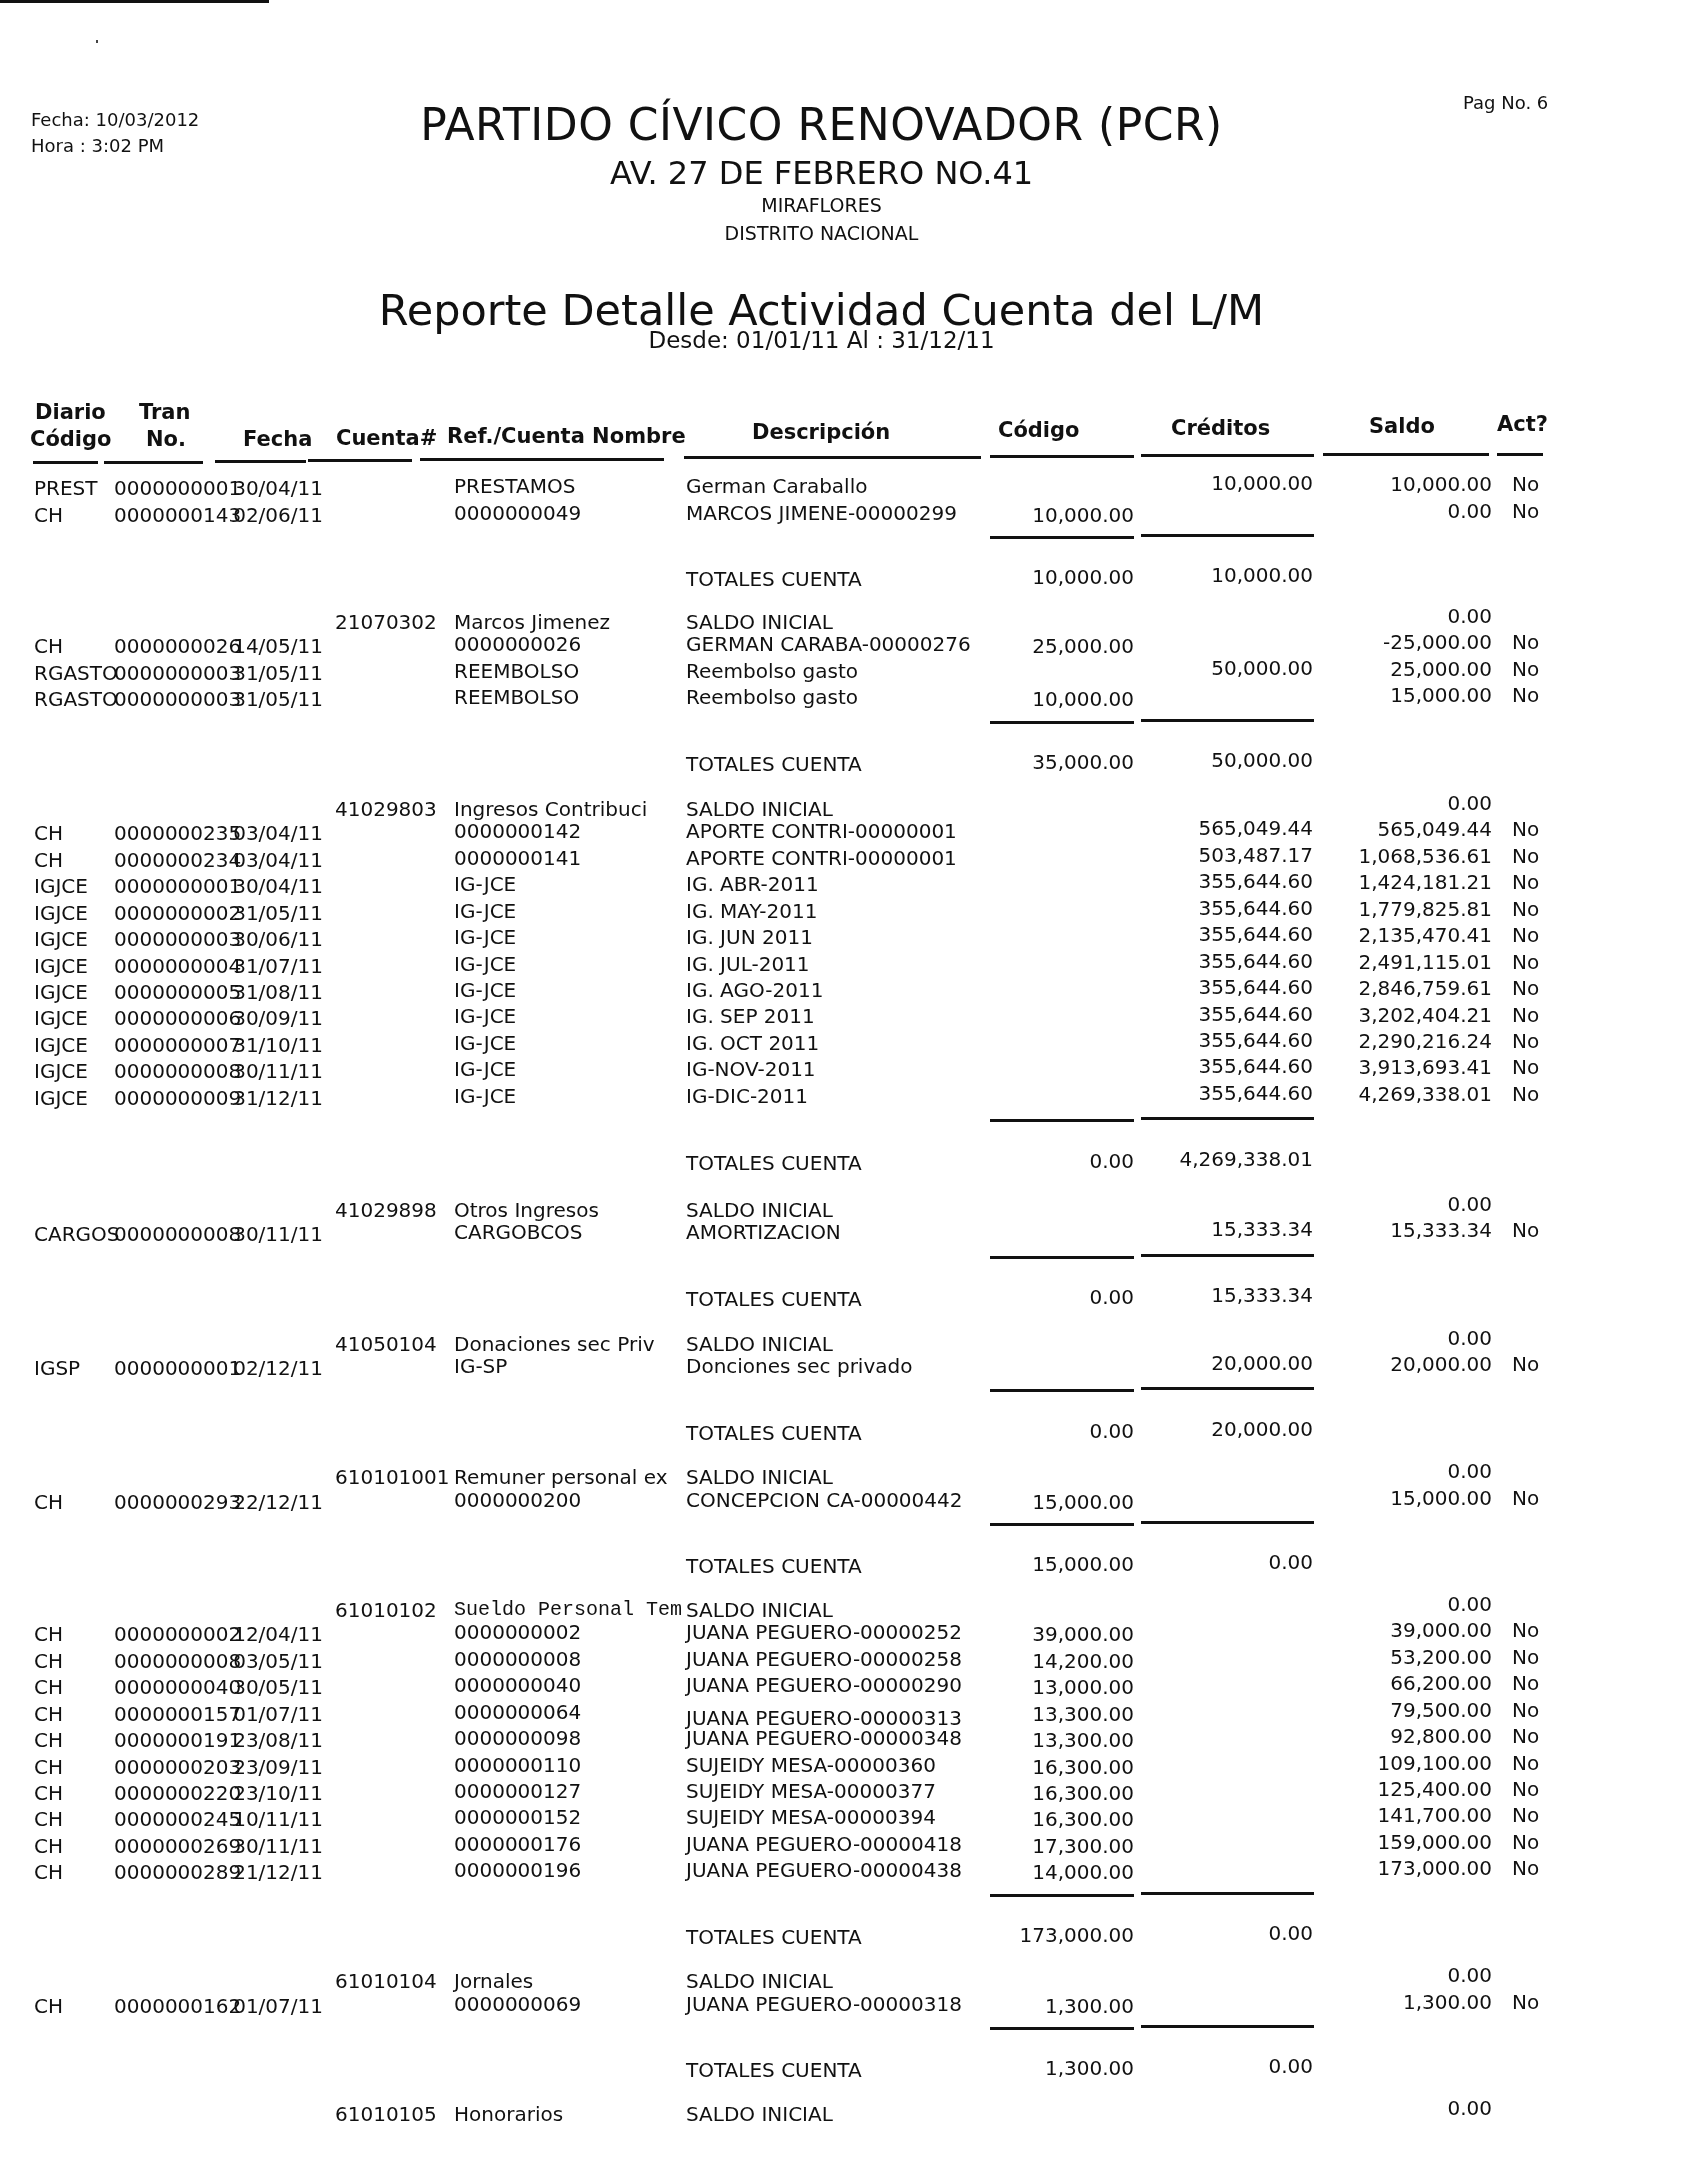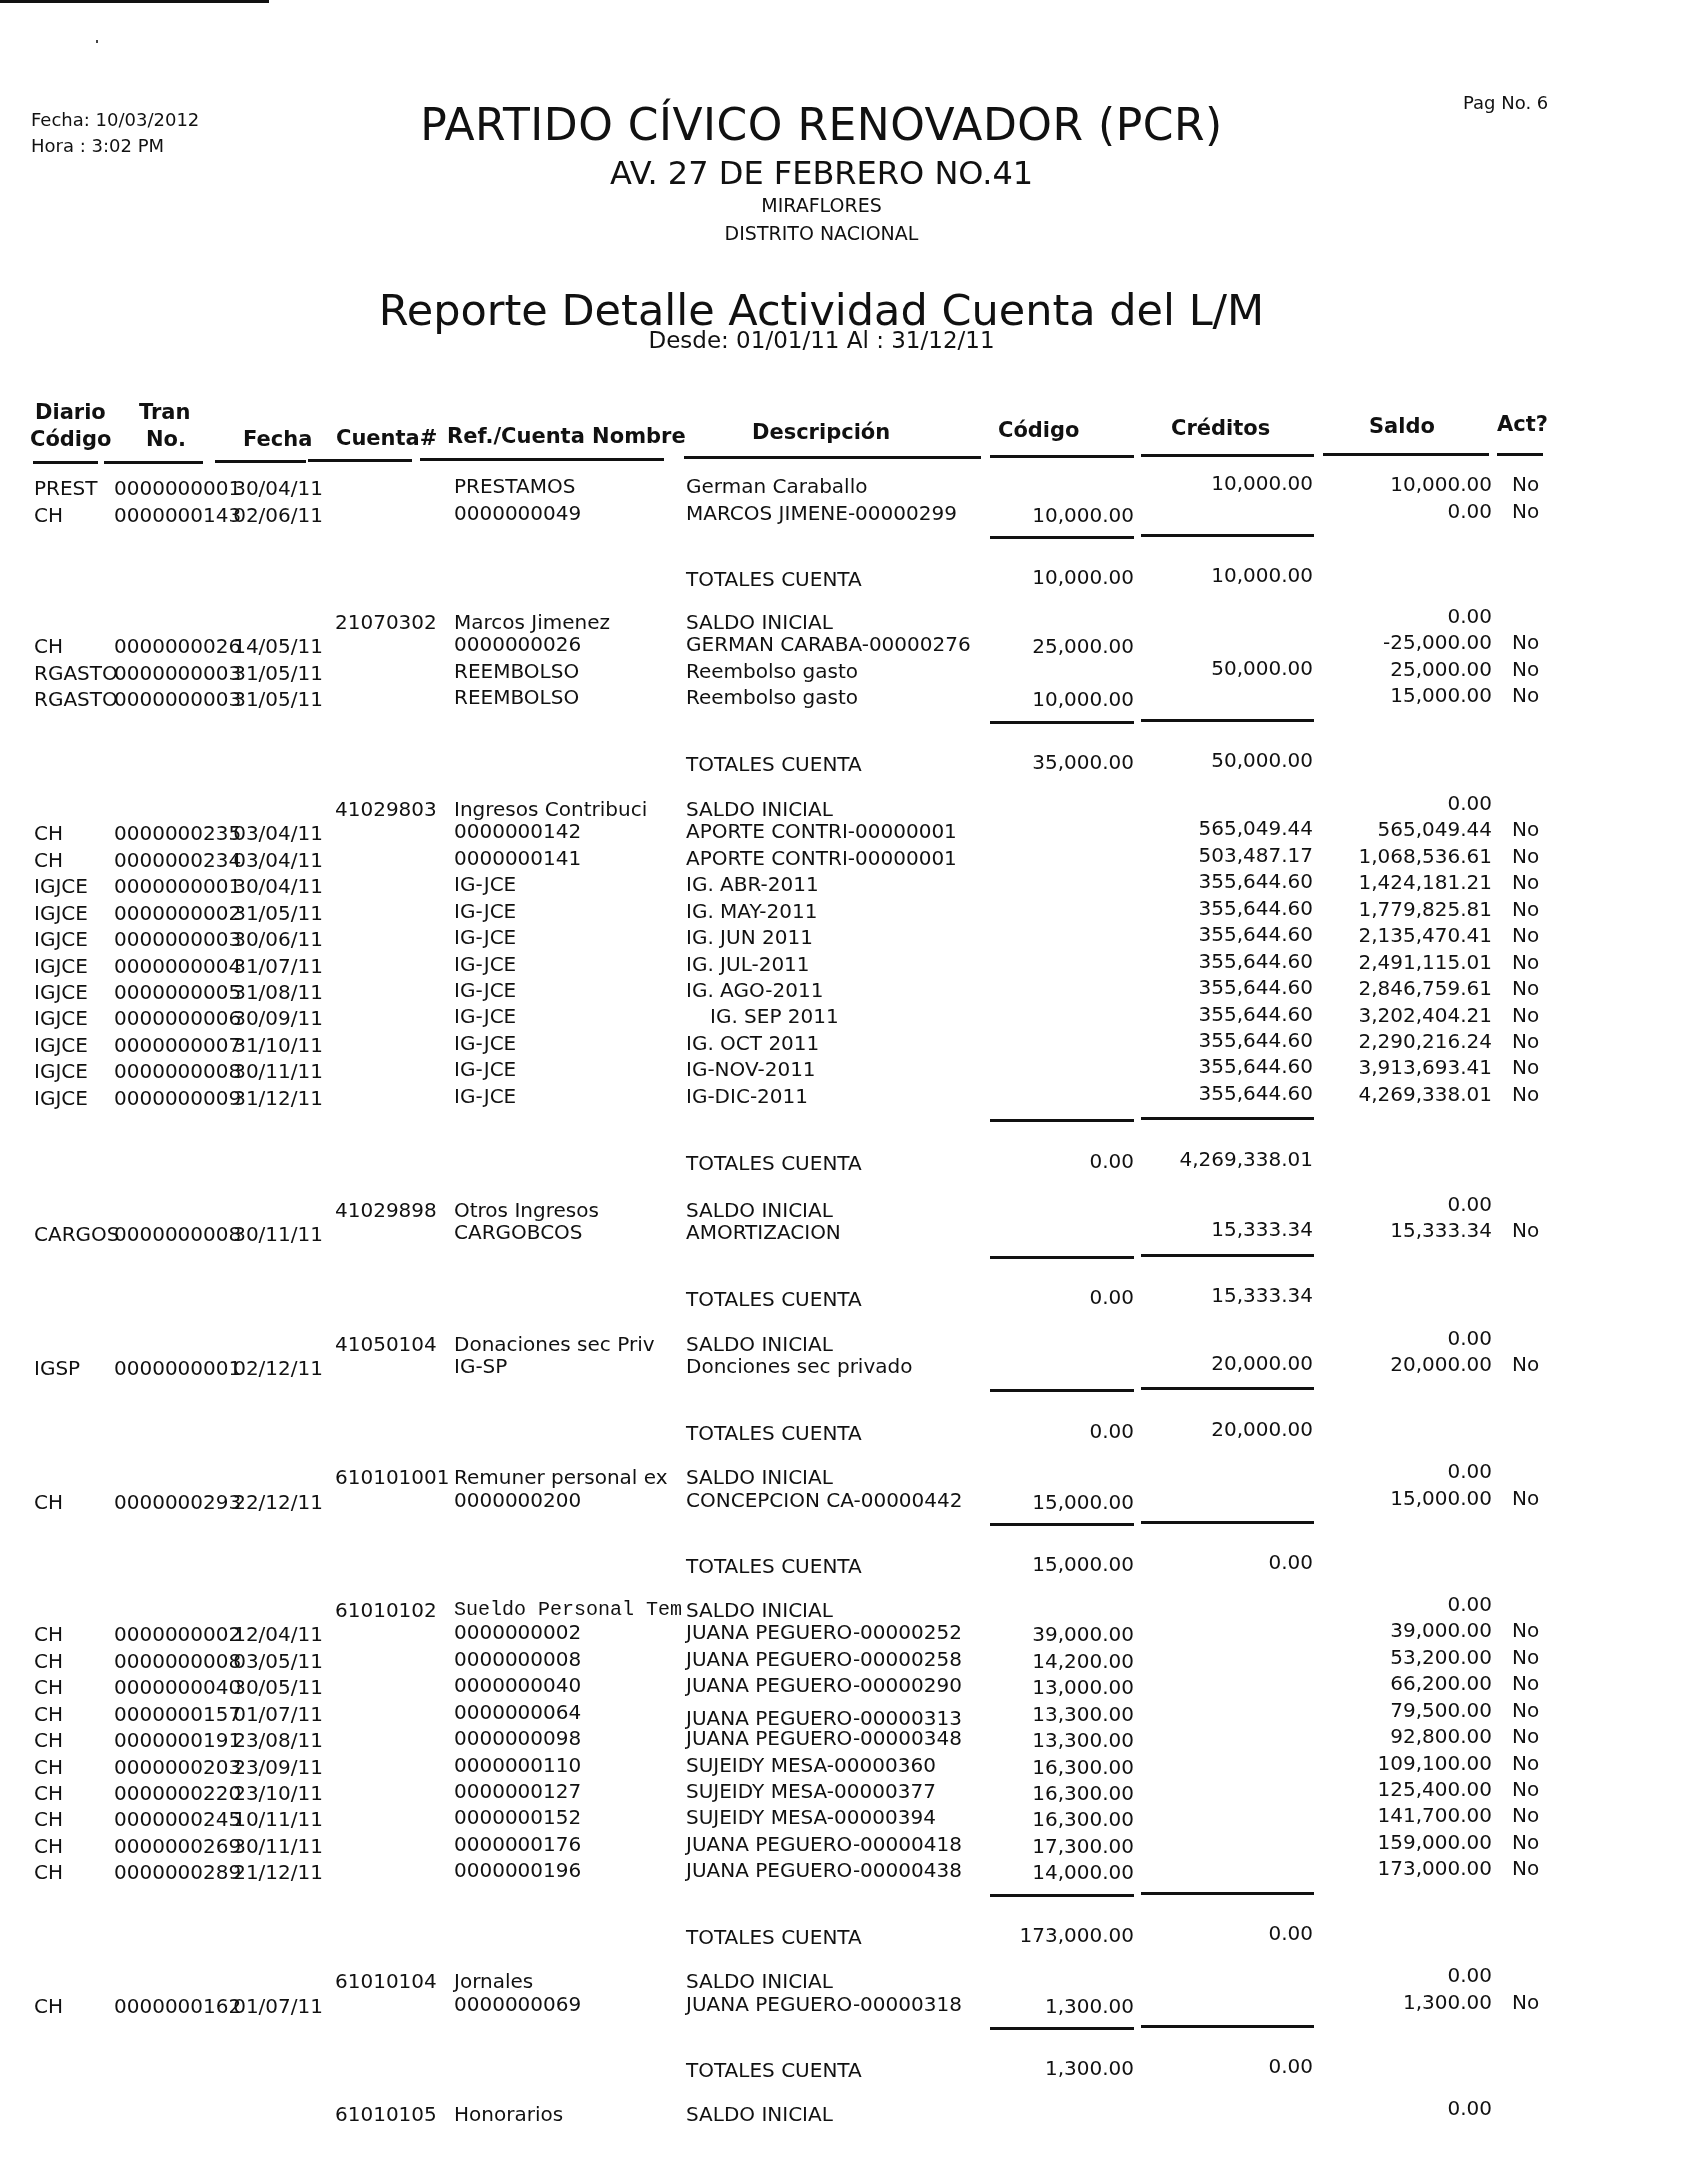--- a/index.html
+++ b/index.html
@@ -186,21 +186,21 @@
 <div class="cell" style="left: 454px; top: 977px;">IG-JCE</div>
 <div class="cell" style="left: 686px; top: 977px;">IG. AGO-2011</div>
 <div class="cell r" style="right: 549px; top: 979px;"></div>
 <div class="cell r" style="right: 370px; top: 974px;">355,644.60</div>
 <div class="cell r" style="right: 191px; top: 975px;">2,846,759.61</div>
 <div class="cell" style="left: 1512px; top: 975px;">No</div>
 <div class="cell" style="left: 34px; top: 1005px;">IGJCE</div>
 <div class="cell" style="left: 114px; top: 1005px;">0000000006</div>
 <div class="cell r" style="right: 1360px; top: 1005px;">30/09/11</div>
 <div class="cell" style="left: 454px; top: 1003px;">IG-JCE</div>
-<div class="cell" style="left: 686px; top: 1003px; margin-left: 24px;">IG. SEP 2011</div>
+<div class="cell" style="left: 686px; top: 1003px;">IG. SEP 2011</div>
 <div class="cell r" style="right: 549px; top: 1005px;"></div>
 <div class="cell r" style="right: 370px; top: 1001px;">355,644.60</div>
 <div class="cell r" style="right: 191px; top: 1002px;">3,202,404.21</div>
 <div class="cell" style="left: 1512px; top: 1002px;">No</div>
 <div class="cell" style="left: 34px; top: 1032px;">IGJCE</div>
 <div class="cell" style="left: 114px; top: 1032px;">0000000007</div>
 <div class="cell r" style="right: 1360px; top: 1032px;">31/10/11</div>
 <div class="cell" style="left: 454px; top: 1030px;">IG-JCE</div>
 <div class="cell" style="left: 686px; top: 1030px;">IG. OCT 2011</div>
 <div class="cell r" style="right: 549px; top: 1032px;"></div>

